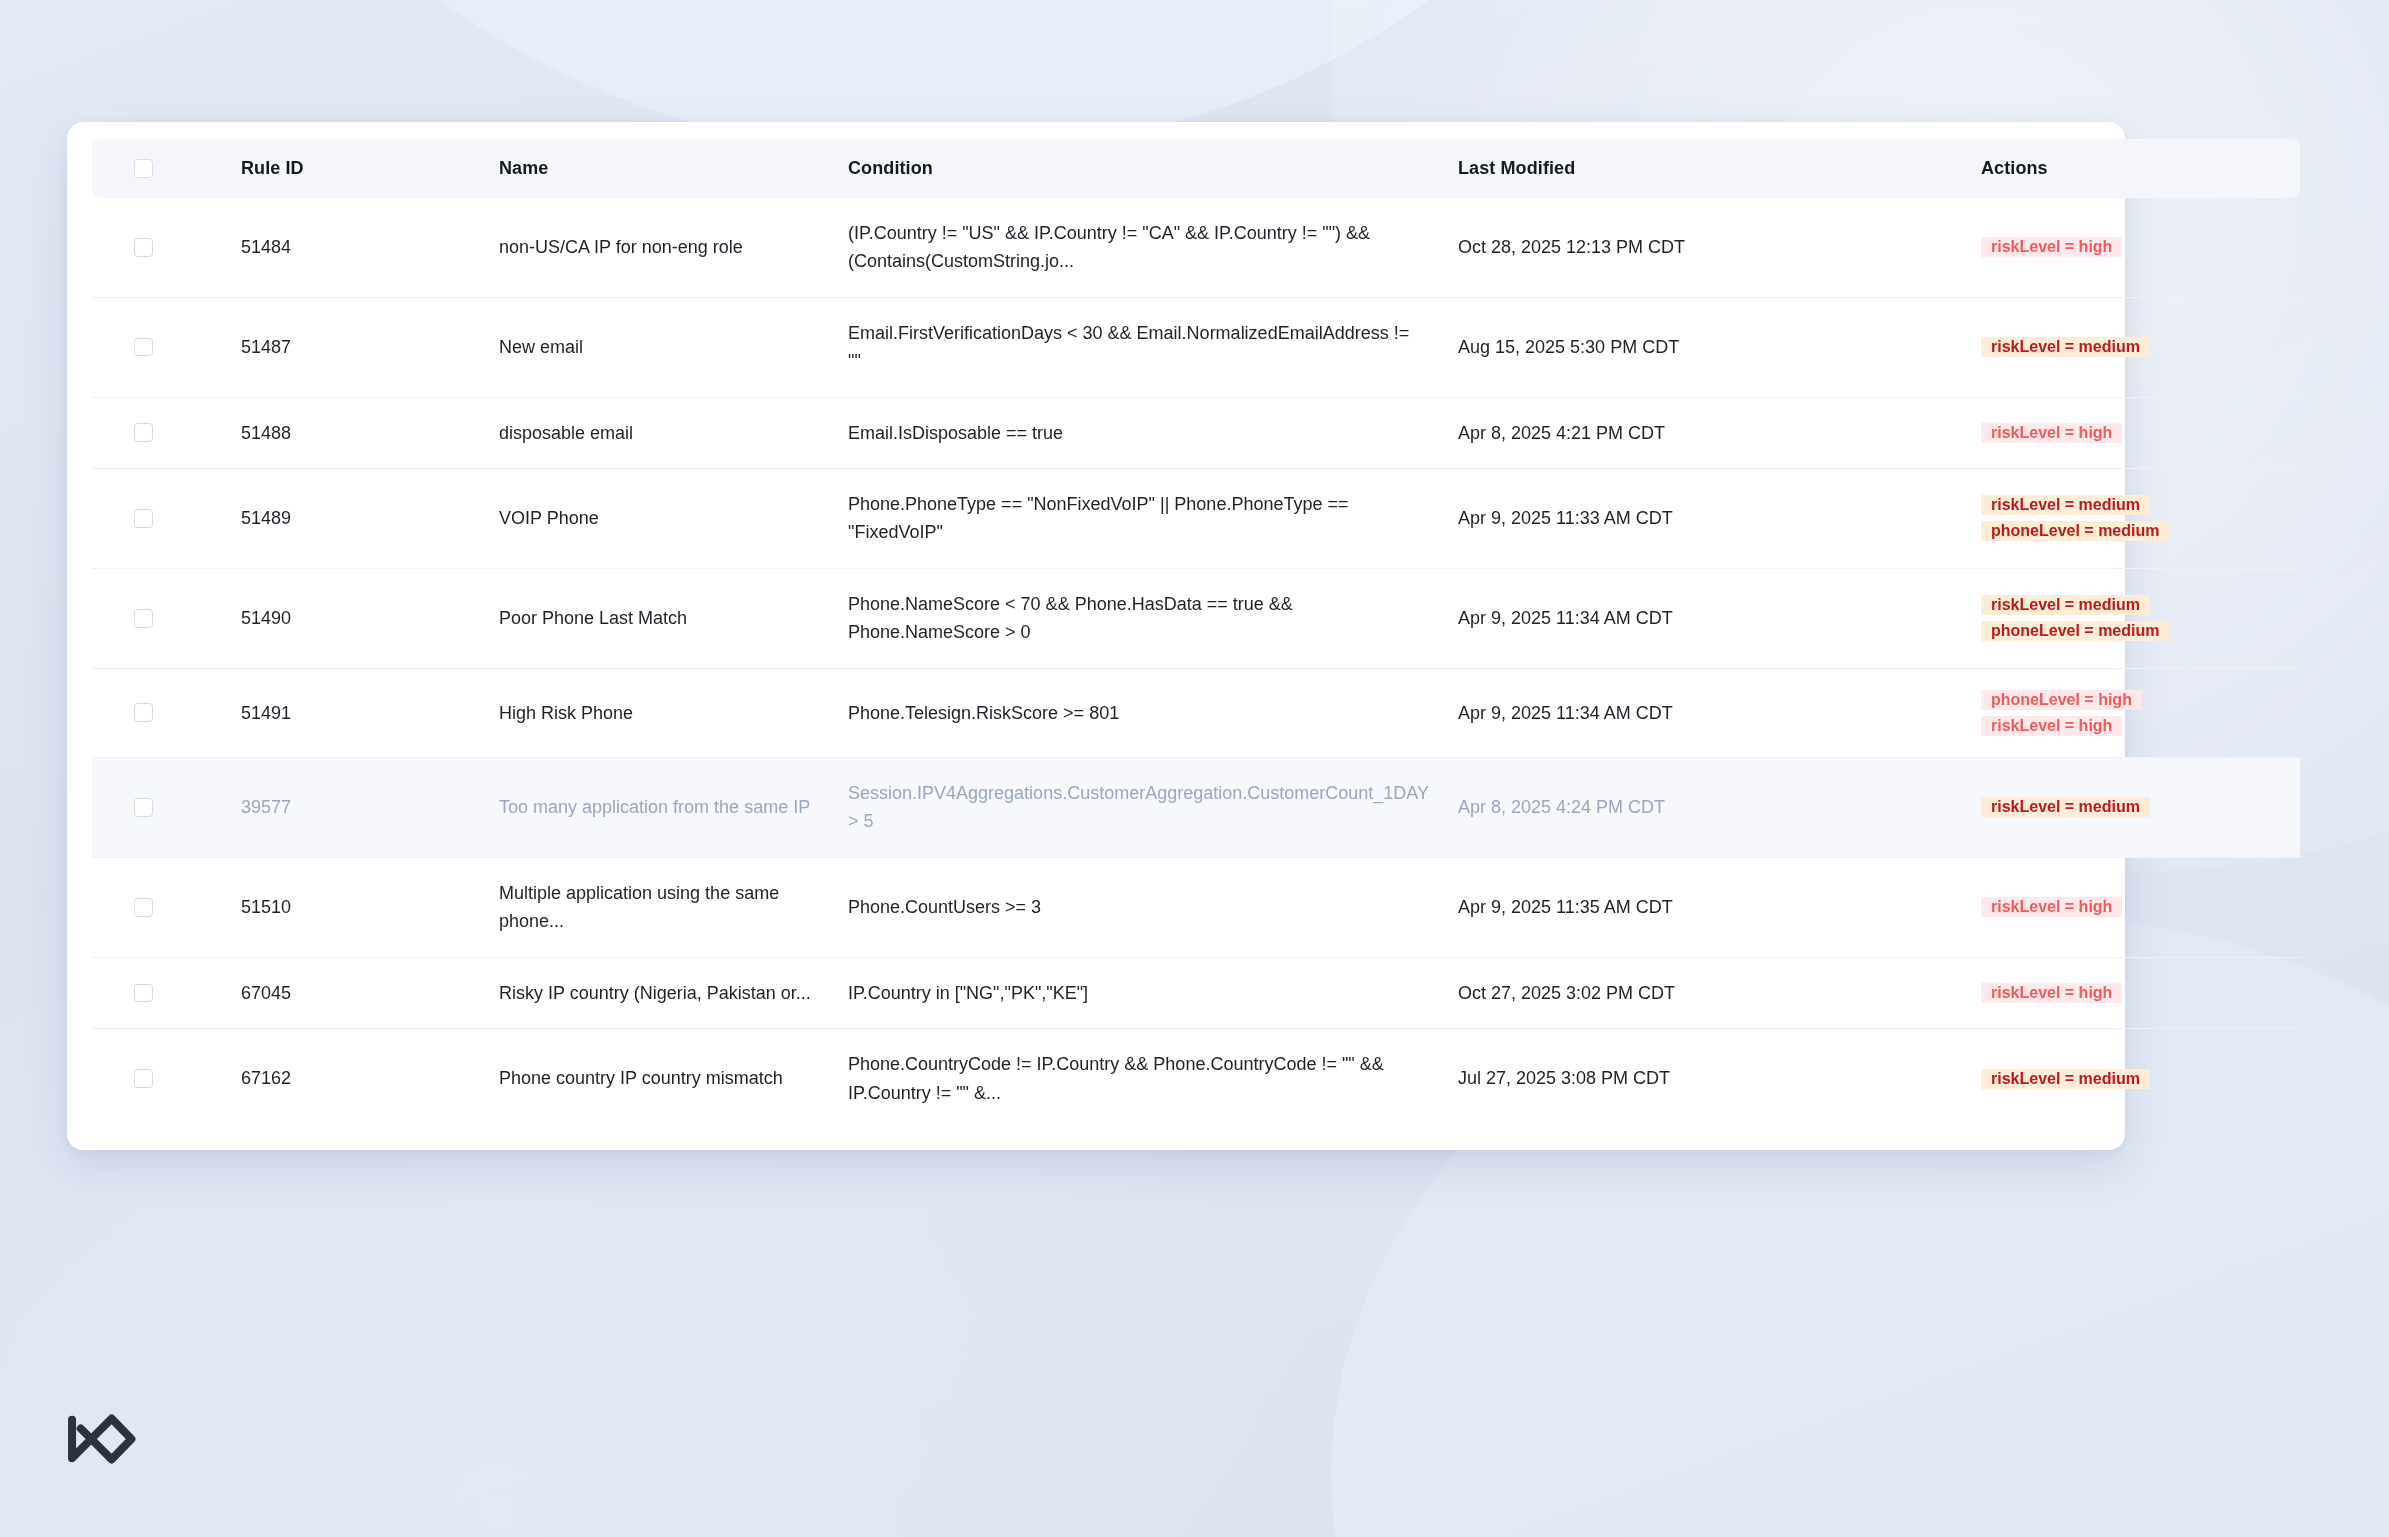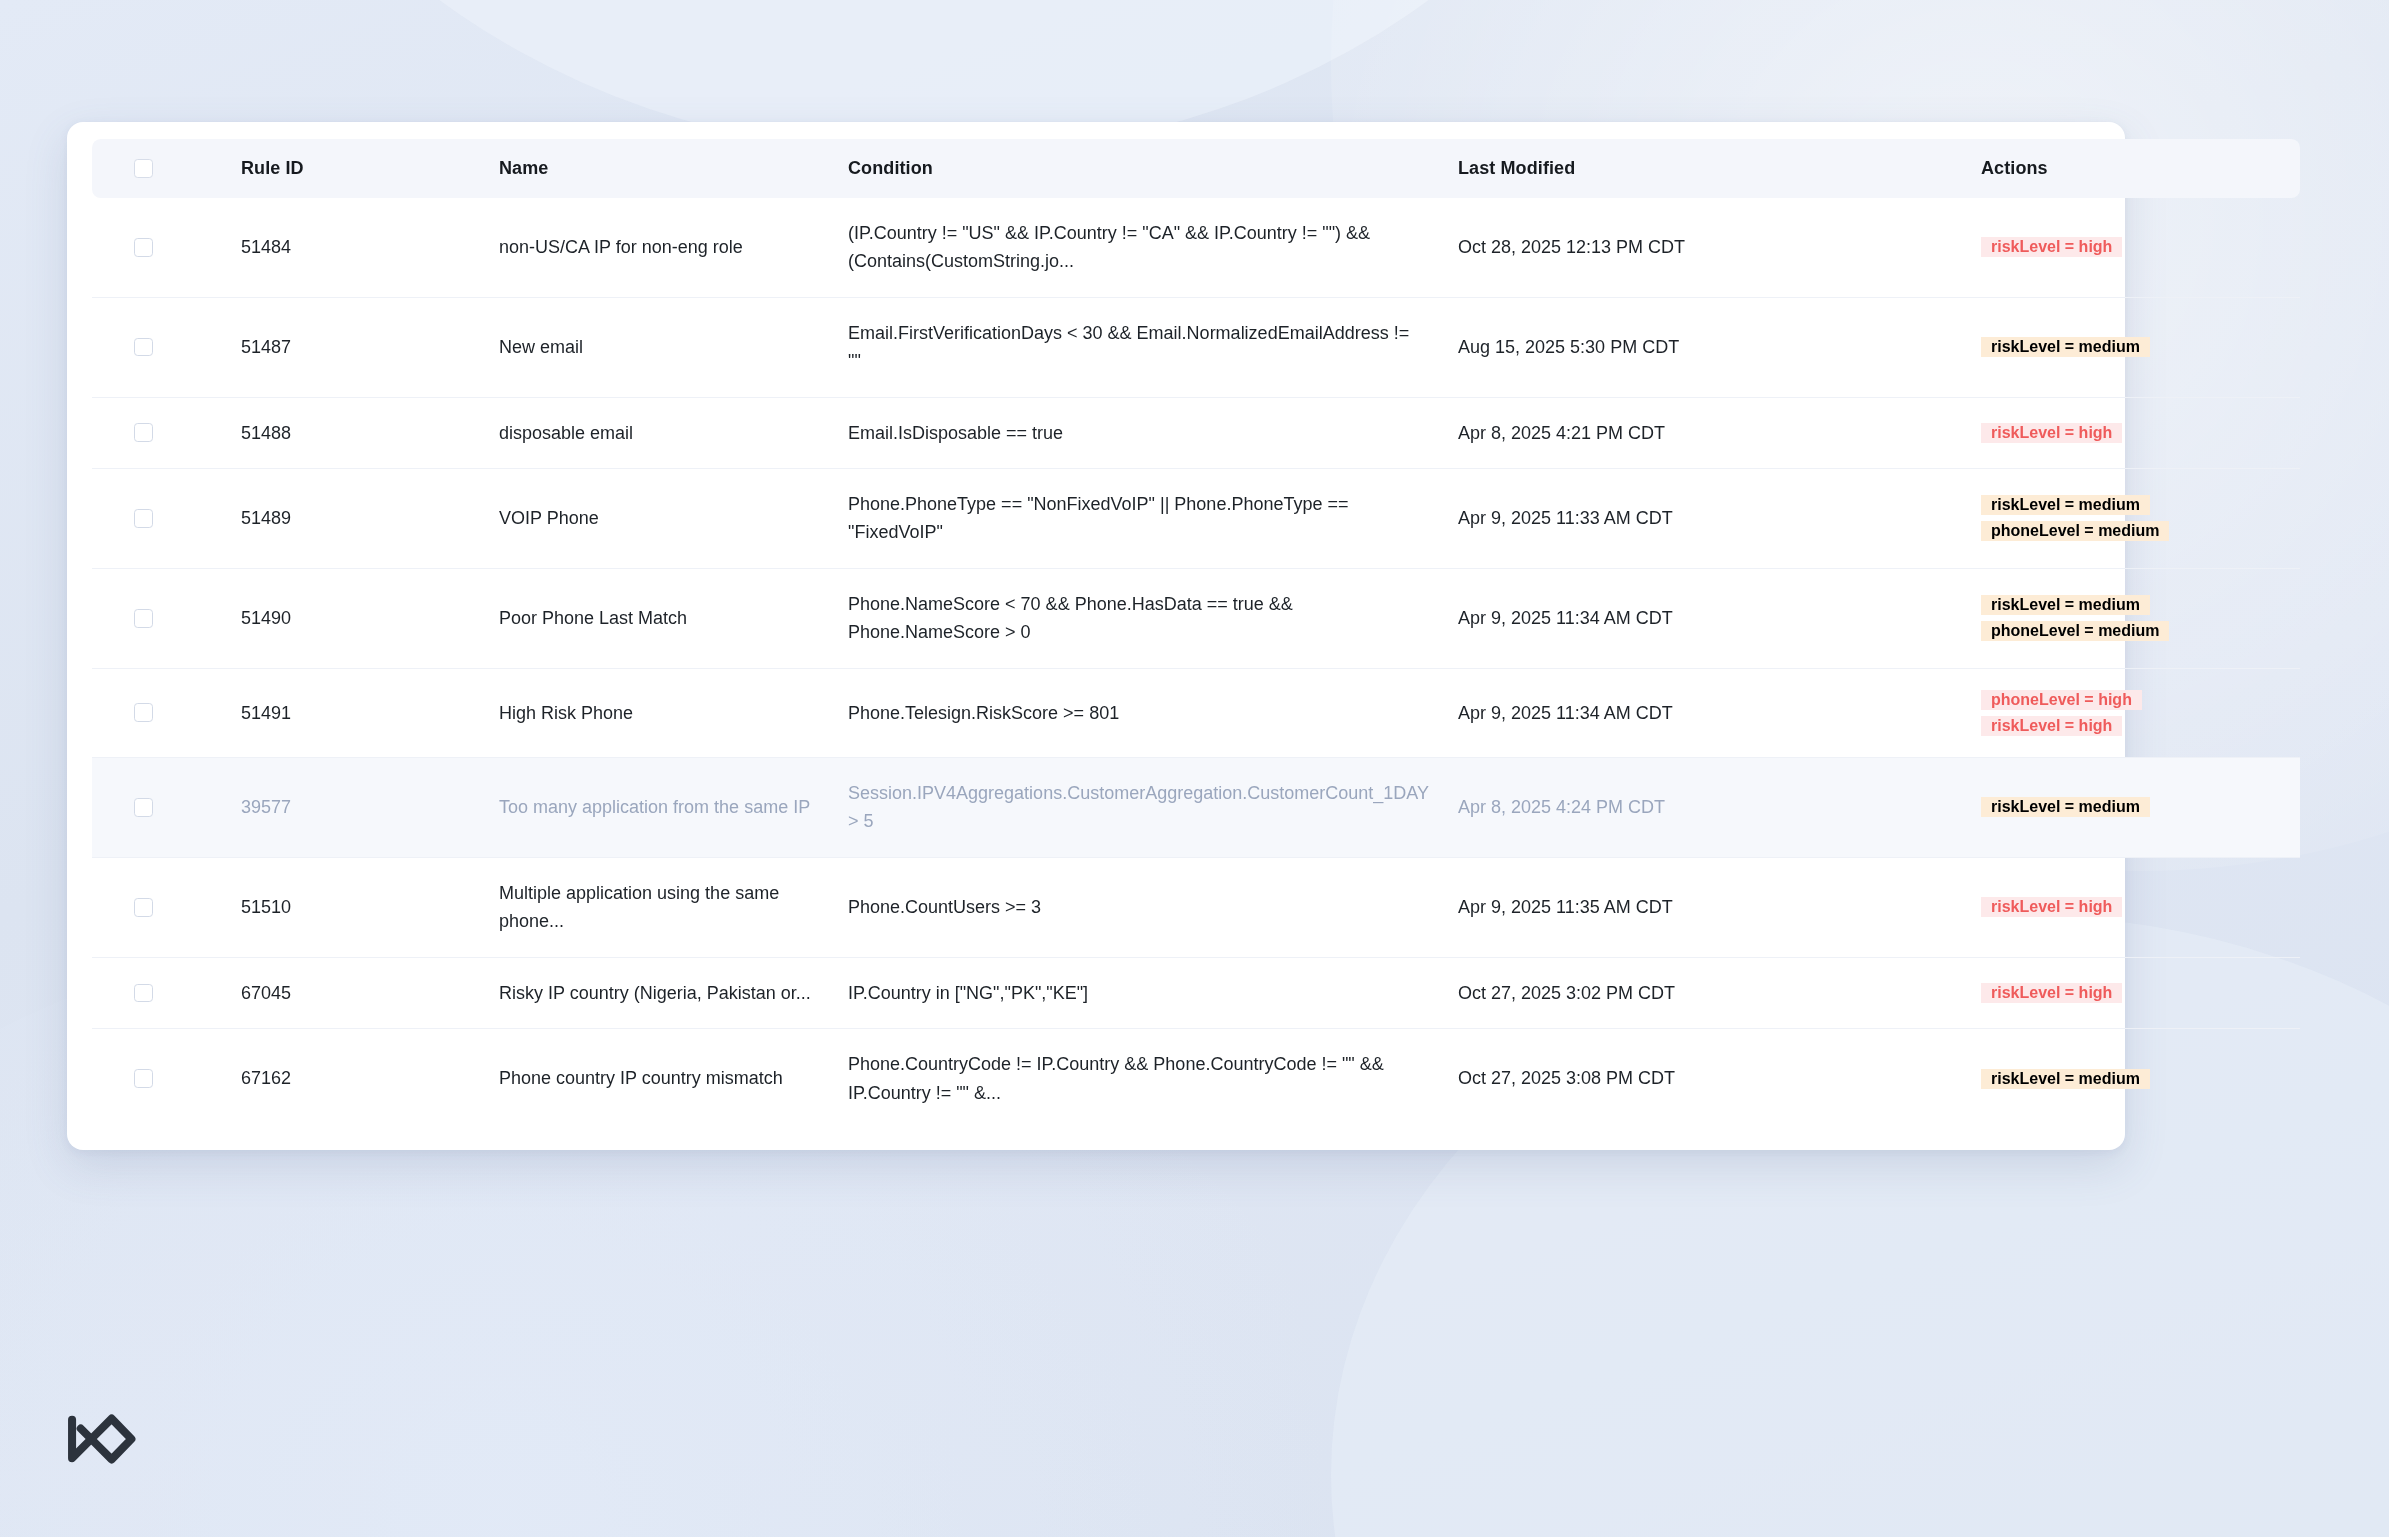--- a/index.html
+++ b/index.html
@@ -138,21 +138,21 @@
     display: inline-block;
     font-size: 16px;
     font-weight: bold;
     line-height: 1;
     padding: 2px 10px;
     border-radius: 0;
     white-space: nowrap;
   }
   .badge.high   { background: #fde9ea; color: #ef5b5b; }
   .badge.low    { background: #cdf5e1; color: #2eb87c; }
-  .badge.medium { background: #fdecd6; color: #000000; }
+  .badge.medium { background: #fdecd6; color: #b91c1c; }
 
   
   #brand-logo {
     position: absolute;
     left: 63px;
     top: 1405px;
     width: 75px;
     height: 68px;
   }
 </style>
@@ -318,21 +318,21 @@
             </div>
           </td>
         </tr>
         <tr>
           <td>
             <span class="cb"></span>
           </td>
           <td class="cell-id">67162</td>
           <td class="cell-name">Phone country IP country mismatch</td>
           <td class="cell-cond">Phone.CountryCode != IP.Country &amp;&amp; Phone.CountryCode != "" &amp;&amp; IP.Country != "" &amp;...</td>
-          <td class="cell-mod">Oct 27, 2025 3:08 PM CDT</td>
+          <td class="cell-mod">Jul 27, 2025 3:08 PM CDT</td>
           <td>
             <div class="badge-stack">
               <span class="badge medium">riskLevel = medium</span>
             </div>
           </td>
         </tr>
       </tbody>
   </table>
 </div>
 

